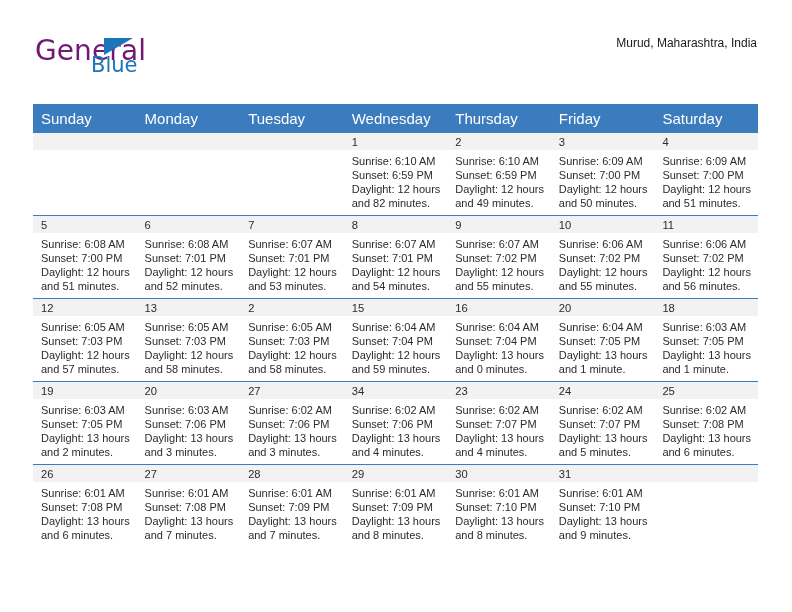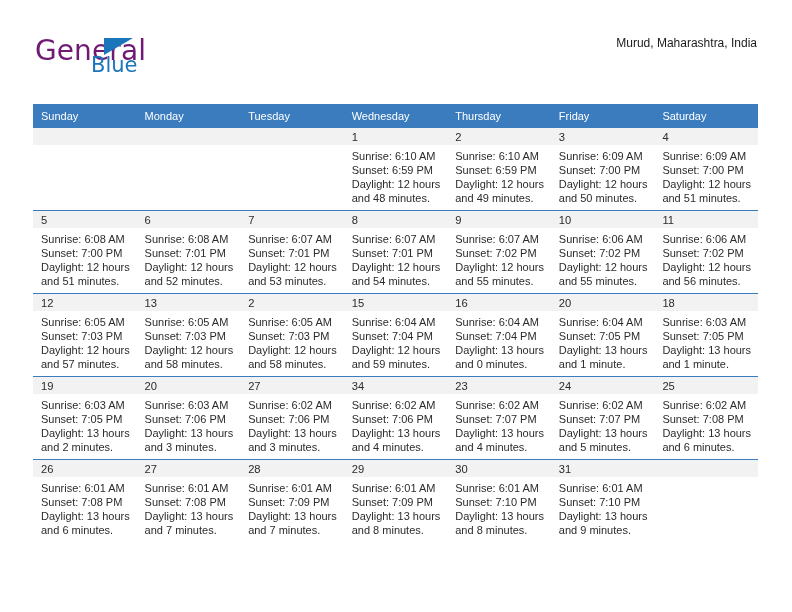--- a/index.html
+++ b/index.html
@@ -96,21 +96,21 @@
     width: 725px;
   }
   table.cal-table {
     width: 725px;
     border-collapse: collapse;
     table-layout: fixed;
   }
   table.cal-table th {
     background: #3a7cbe;
     color: #ffffff;
-    font-size: 11px;
+    font-size: 15px;
     font-weight: 400;
     text-align: left;
     padding: 6px 0 6px 8px;
     height: 10px;
     border: none;
   }
   table.cal-table td {
     vertical-align: top;
     padding: 0;
     border: none;
@@ -196,21 +196,21 @@
                 <div class="daynum-band"></div>
               </div>
             </td>
             <td>
               <div class="daycell">
                 <div class="daynum-band">1</div>
                 <div class="daylines">
                   <div>Sunrise: 6:10 AM</div>
                   <div>Sunset: 6:59 PM</div>
                   <div>Daylight: 12 hours</div>
-                  <div>and 48 minutes.</div>
+                  <div>and 82 minutes.</div>
                 </div>
               </div>
             </td>
             <td>
               <div class="daycell">
                 <div class="daynum-band">2</div>
                 <div class="daylines">
                   <div>Sunrise: 6:10 AM</div>
                   <div>Sunset: 6:59 PM</div>
                   <div>Daylight: 12 hours</div>

